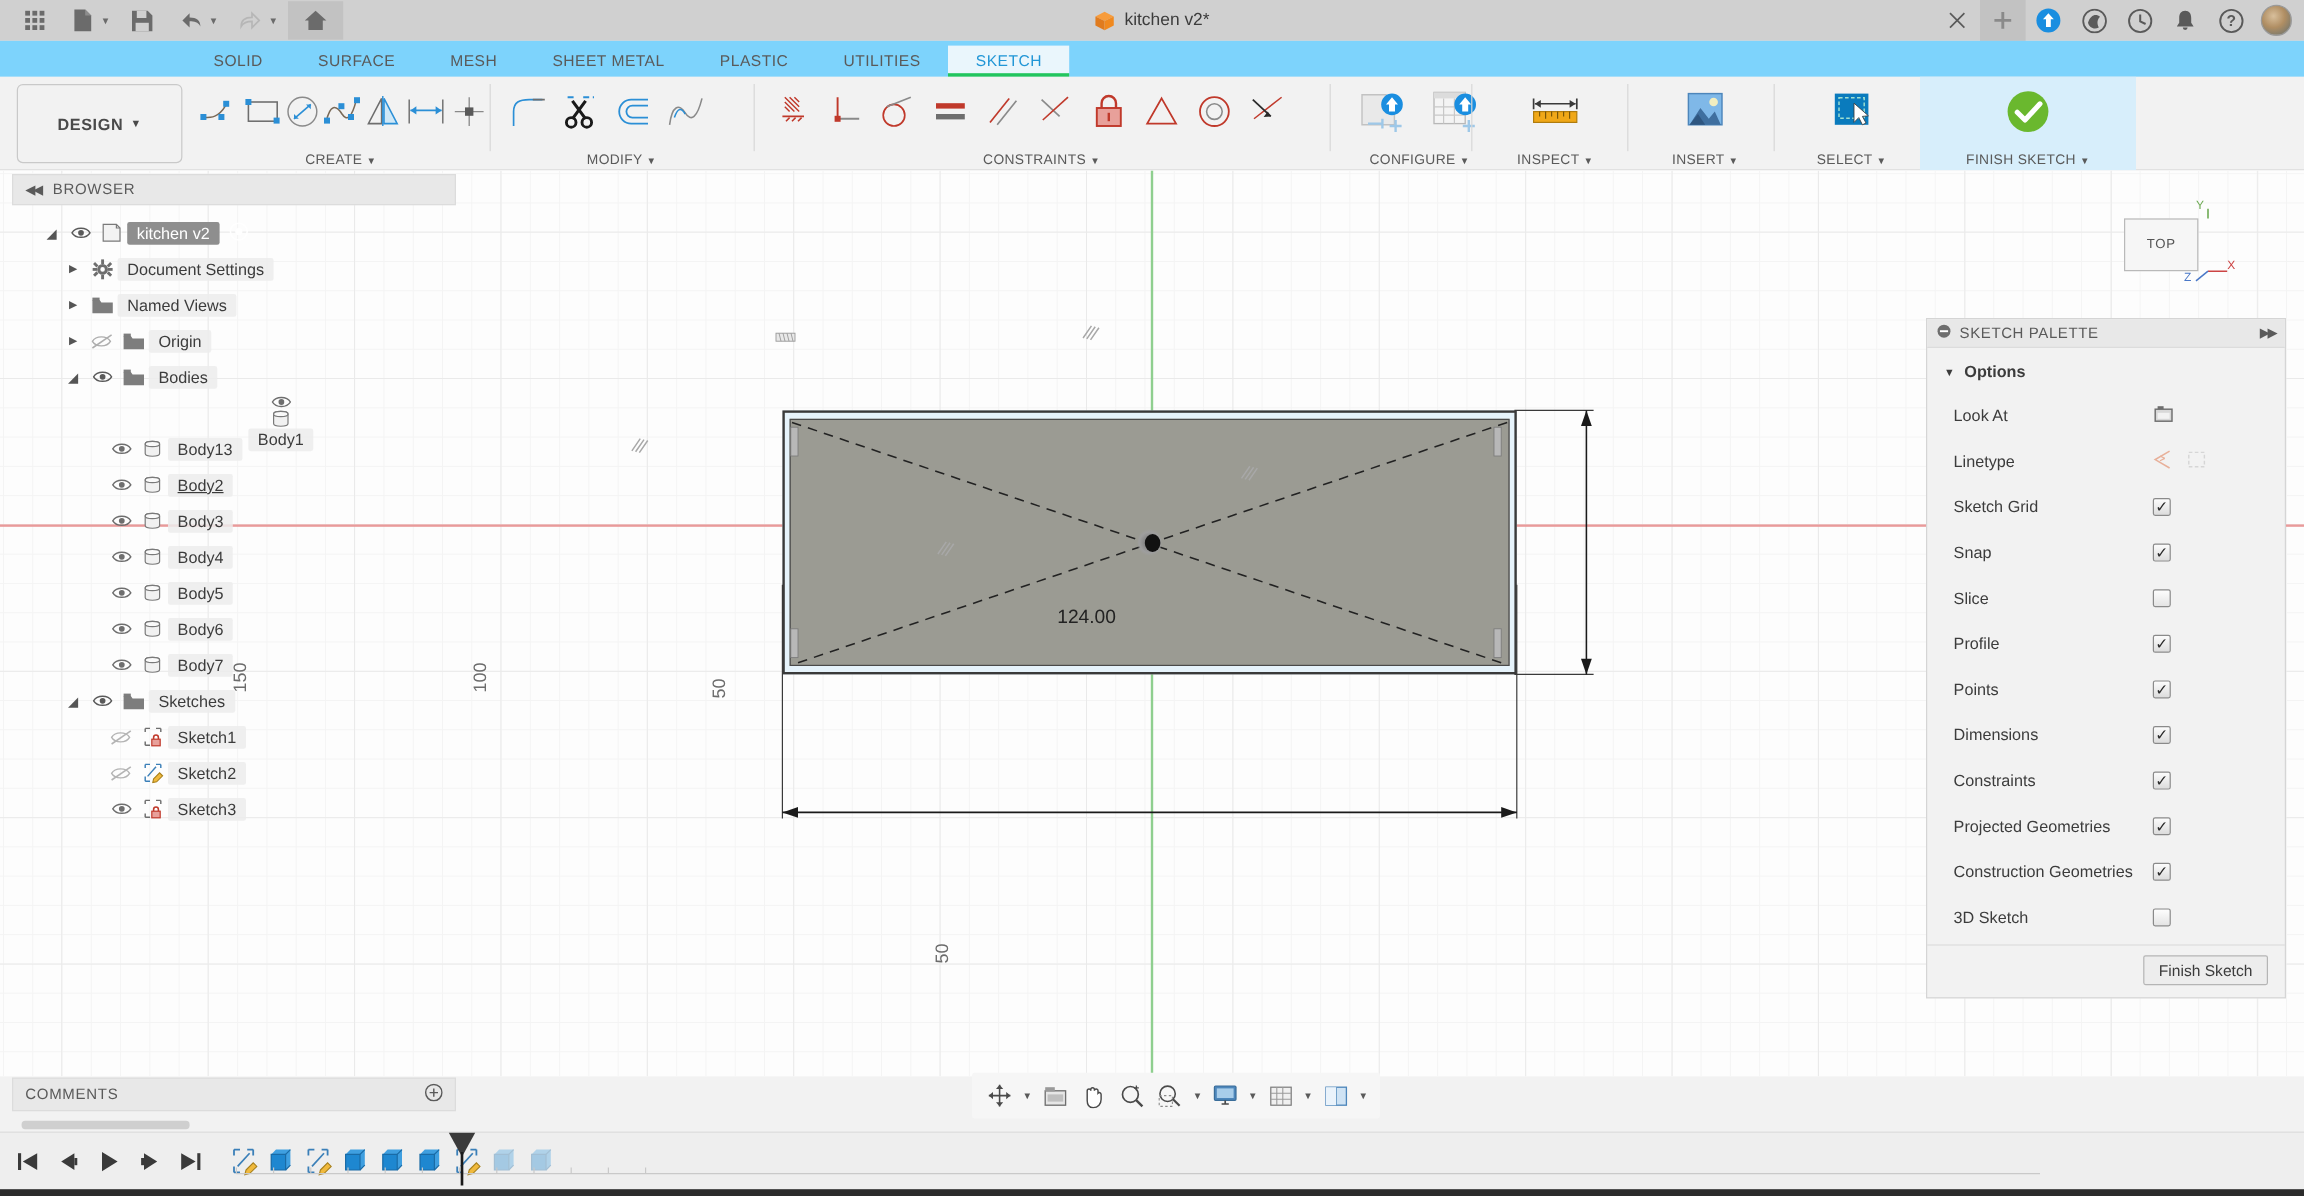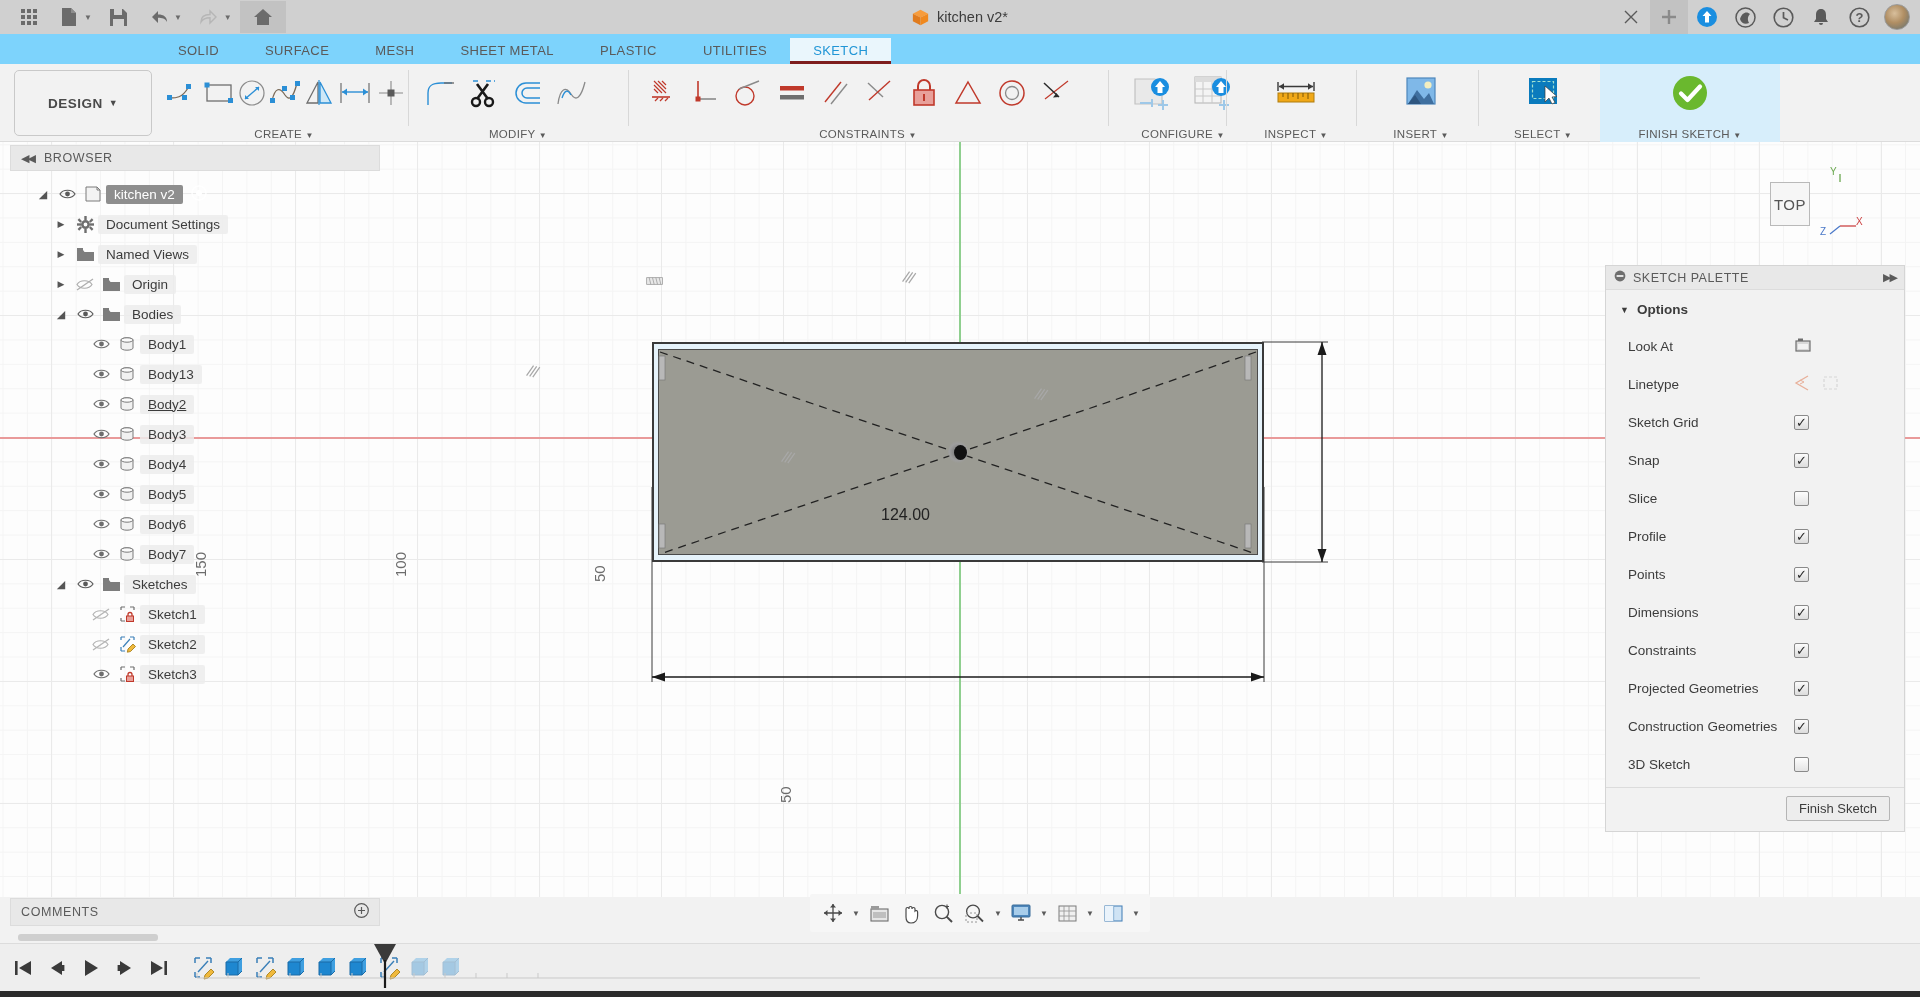--- a/index.html
+++ b/index.html
@@ -53,21 +53,21 @@
   .tabstrip {
     position: absolute; left: 0; top: 34px; width: 1920px; height: 30px;
     background: #7dd3fc;
     display: flex; align-items: flex-end; padding-left: 155px;
   }
   .tab {
     font-size: 13px; color: #5a5a5a; letter-spacing: .4px;
     padding: 0 23px; height: 26px; line-height: 26px;
   }
   .tab.active {
-    color: #2196d6; border-bottom: 3px solid #7f1d1d; background: #eaf6fc;
+    color: #2196d6; border-bottom: 3px solid #22c55e; background: #eaf6fc;
   }
 
   
   .ribbon {
     position: absolute; left: 0; top: 64px; width: 1920px; height: 78px;
     background: #f2f2f2; border-bottom: 1px solid #dcdcdc;
   }
   .design-btn {
     position: absolute; left: 14px; top: 6px; width: 138px; height: 66px;
     border: 1px solid #c9c9c9; border-radius: 5px; background: #f2f2f2;
@@ -144,24 +144,24 @@
   }
   .gridnum {
     position: absolute; font-size: 15px; color: #6c6c6c;
     transform: rotate(-90deg); transform-origin: left top;
     white-space: nowrap;
   }
 
   
   .viewcube { position:absolute; right: 48px; top: 22px; width: 120px; height: 90px; }
   .vc-face {
-    position:absolute; left: 18px; top: 18px; width: 40px; height: 44px;
+    position:absolute; left: 18px; top: 18px; width: 62px; height: 44px;
     background: #f6f6f6; border: 1px solid #b9b9b9;
     display:flex; align-items:center; justify-content:center;
-    font-size: 15px; color: #555; letter-spacing: .5px;
+    font-size: 11px; color: #555; letter-spacing: .5px;
   }
   .vc-axis { position:absolute; font-size: 10px; color: #6aa84f; }
 
   
   .sketch { position: absolute; left: 652px; top: 200px; }
   .rect-outer {
     position:absolute; left:0; top:0; width: 612px; height: 220px;
     border: 2px solid #3a3a3a; background: #e6f3fb;
   }
   .rect-inner {
@@ -807,21 +807,21 @@
         </span>
         <span class="nodeico">
           <svg width="19" height="15" viewBox="0 0 19 15">
               <path d="M1 3 h6 l1.5 2 H18 v9 H1z" fill="#7d7d7d"></path>
               <rect x="1" y="1" width="6" height="2.5" fill="#7d7d7d"></rect>
             </svg>
         </span>
         <span class="lbl">Bodies</span>
       </div>
 
-      <div class="trow" style="padding-left:78px;">
+      <div class="trow" style="padding-left:78px;flex-direction:column;">
         <span class="eye">
             <svg width="17" height="12" viewBox="0 0 17 12">
               <path d="M1 6 C4 1 13 1 16 6 C13 11 4 11 1 6z" fill="none" stroke="#6e6e6e" stroke-width="1.2"></path>
               <circle cx="8.5" cy="6" r="2.4" fill="#6e6e6e"></circle>
             </svg>
           </span>
         <span class="nodeico">
             <svg width="18" height="16" viewBox="0 0 18 16">
               <path d="M3 4 a6 2.2 0 0 1 12 0 v8 a6 2.2 0 0 1 -12 0z" fill="#f1f1f1" stroke="#7a7a7a" stroke-width="1"></path>
               <ellipse cx="9" cy="4" rx="6" ry="2.2" fill="#fafafa" stroke="#7a7a7a" stroke-width="1"></ellipse>

